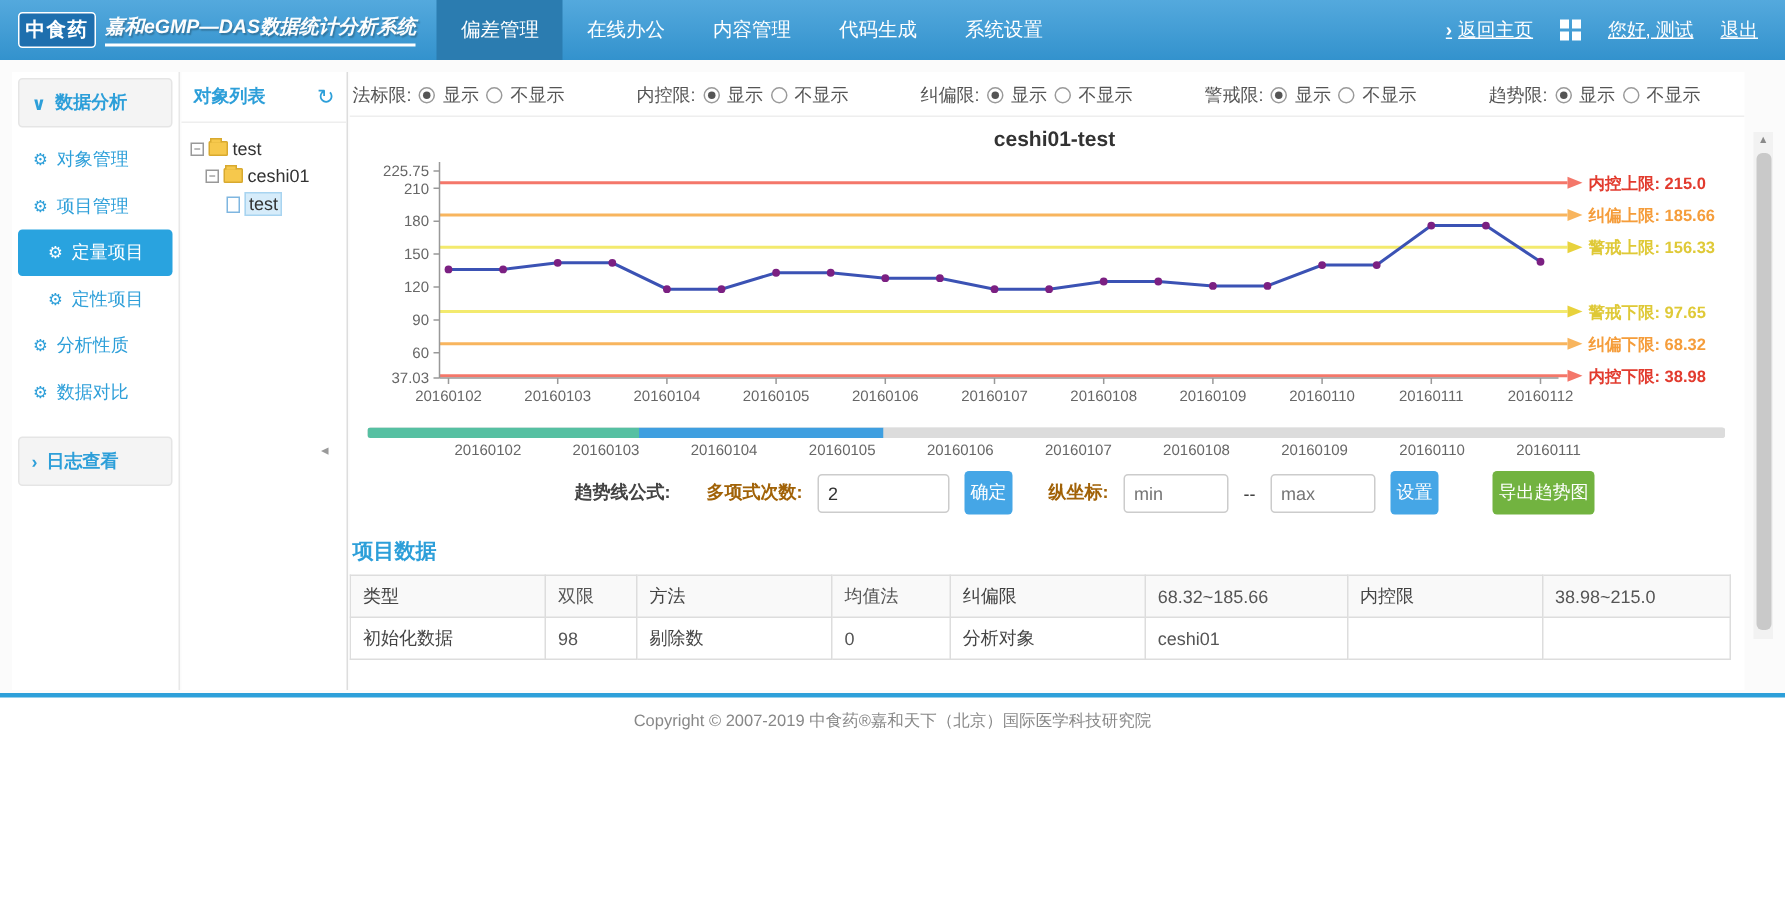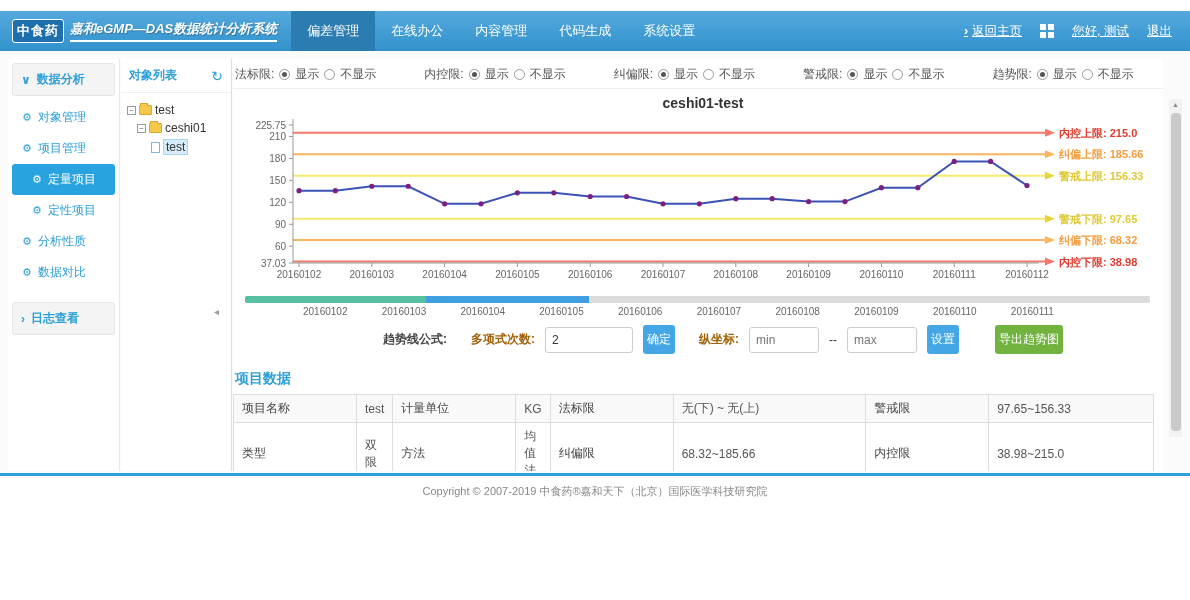--- a/index.html
+++ b/index.html
@@ -1,18 +1,18 @@
 <!DOCTYPE html>
 <html><head>
 <meta charset="utf-8">
 <style>
   * { margin:0; padding:0; box-sizing:border-box; }
   html,body { width:1190px; height:600px; overflow:hidden; background:#fff;
               font-family:"Liberation Sans","DejaVu Sans",sans-serif; font-size:12px; color:#333; }
-  .page { position:relative; width:1190px; height:496px;margin-top:11px; }
+  .page { position:relative; width:1190px; height:496px; }
 
   
   .hdr { position:absolute; top:0; left:0; right:0; height:40px;
          background:linear-gradient(180deg,#54a9dd,#3392cd); display:flex; align-items:stretch; color:#fff; }
   .logo { display:flex; align-items:center; padding:0 14px 0 12px; gap:6px; }
   .logo-badge { background:#1e6fae; border:1px solid #fff; border-radius:3px; padding:2px 4px;
                 font-weight:bold; font-size:13px; letter-spacing:1px; }
   .logo-title { font-weight:bold; font-style:italic; font-size:13px; color:#fdfdfd;
                 border-bottom:2px solid #ffffff; padding-bottom:2px; text-shadow:1px 1px 1px rgba(0,0,0,.25); }
   .nav { display:flex; align-items:stretch; }
@@ -337,30 +337,20 @@
         <input class="ipt small" placeholder="min" style="">
         <span>--</span>
         <input class="ipt small" placeholder="max" style="">
         <button class="btn blue">设置</button>
         <button class="btn green" style="margin-left:26px;">导出趋势图</button>
       </div>
 
       <div class="section-h">项目数据</div>
       <table class="pd">
         <tbody>
-            <tr>
-          <td class="lbl">项目名称</td>
-              <td>test</td>
-          <td class="lbl">计量单位</td>
-              <td>KG</td>
-          <td class="lbl">法标限</td>
-              <td style="width:200px;">无(下) ~ 无(上)</td>
-          <td class="lbl">警戒限</td>
-              <td style="width:170px;">97.65~156.33</td>
-        </tr>
         <tr>
           <td class="lbl">类型</td>
               <td>双限</td>
           <td class="lbl">方法</td>
               <td>均值法</td>
           <td class="lbl">纠偏限</td>
               <td>68.32~185.66</td>
           <td class="lbl">内控限</td>
               <td>38.98~215.0</td>
         </tr>

